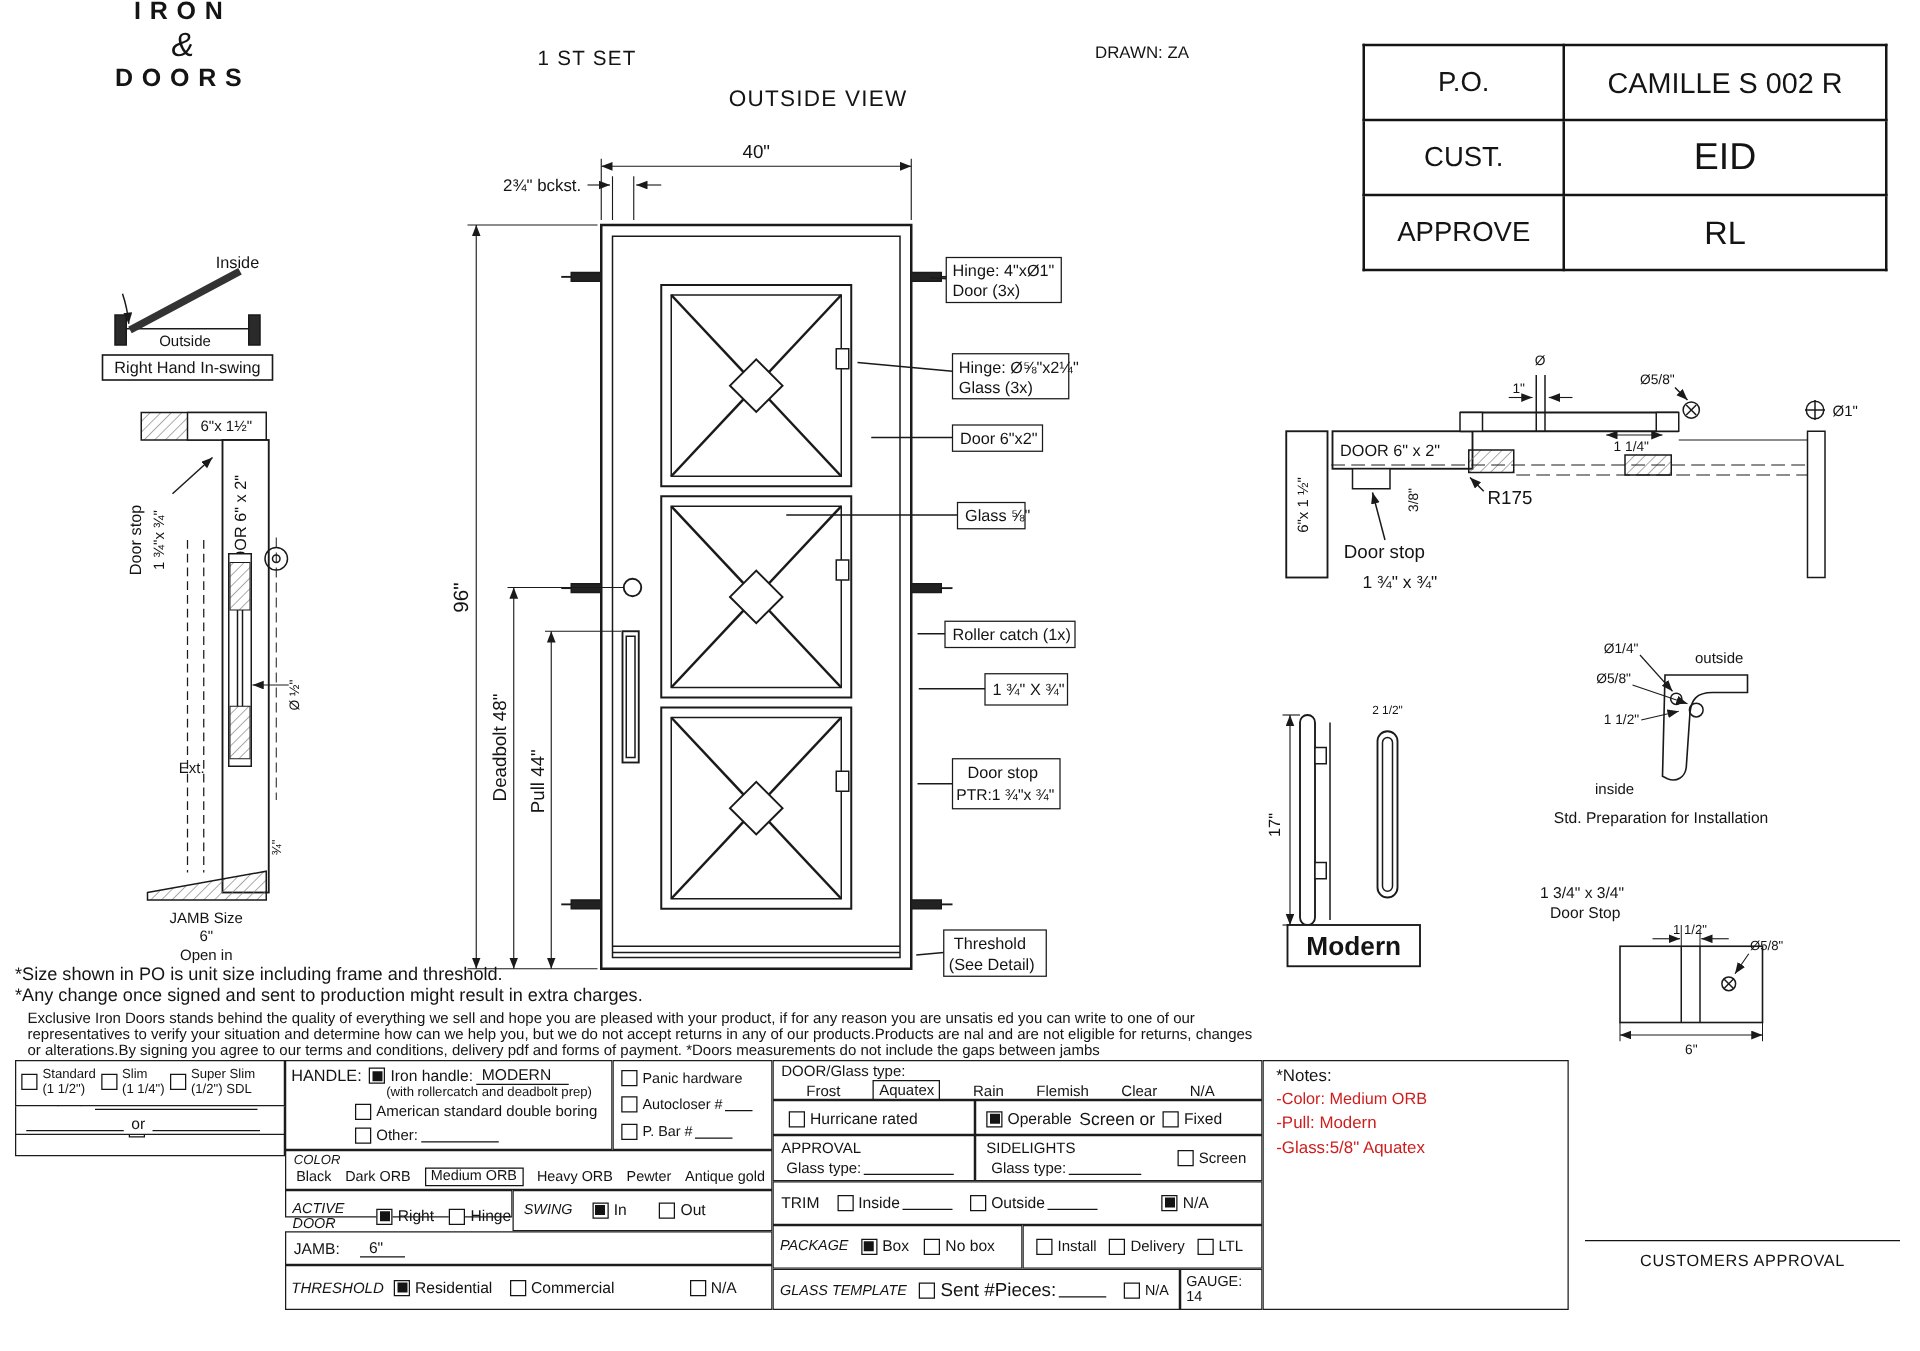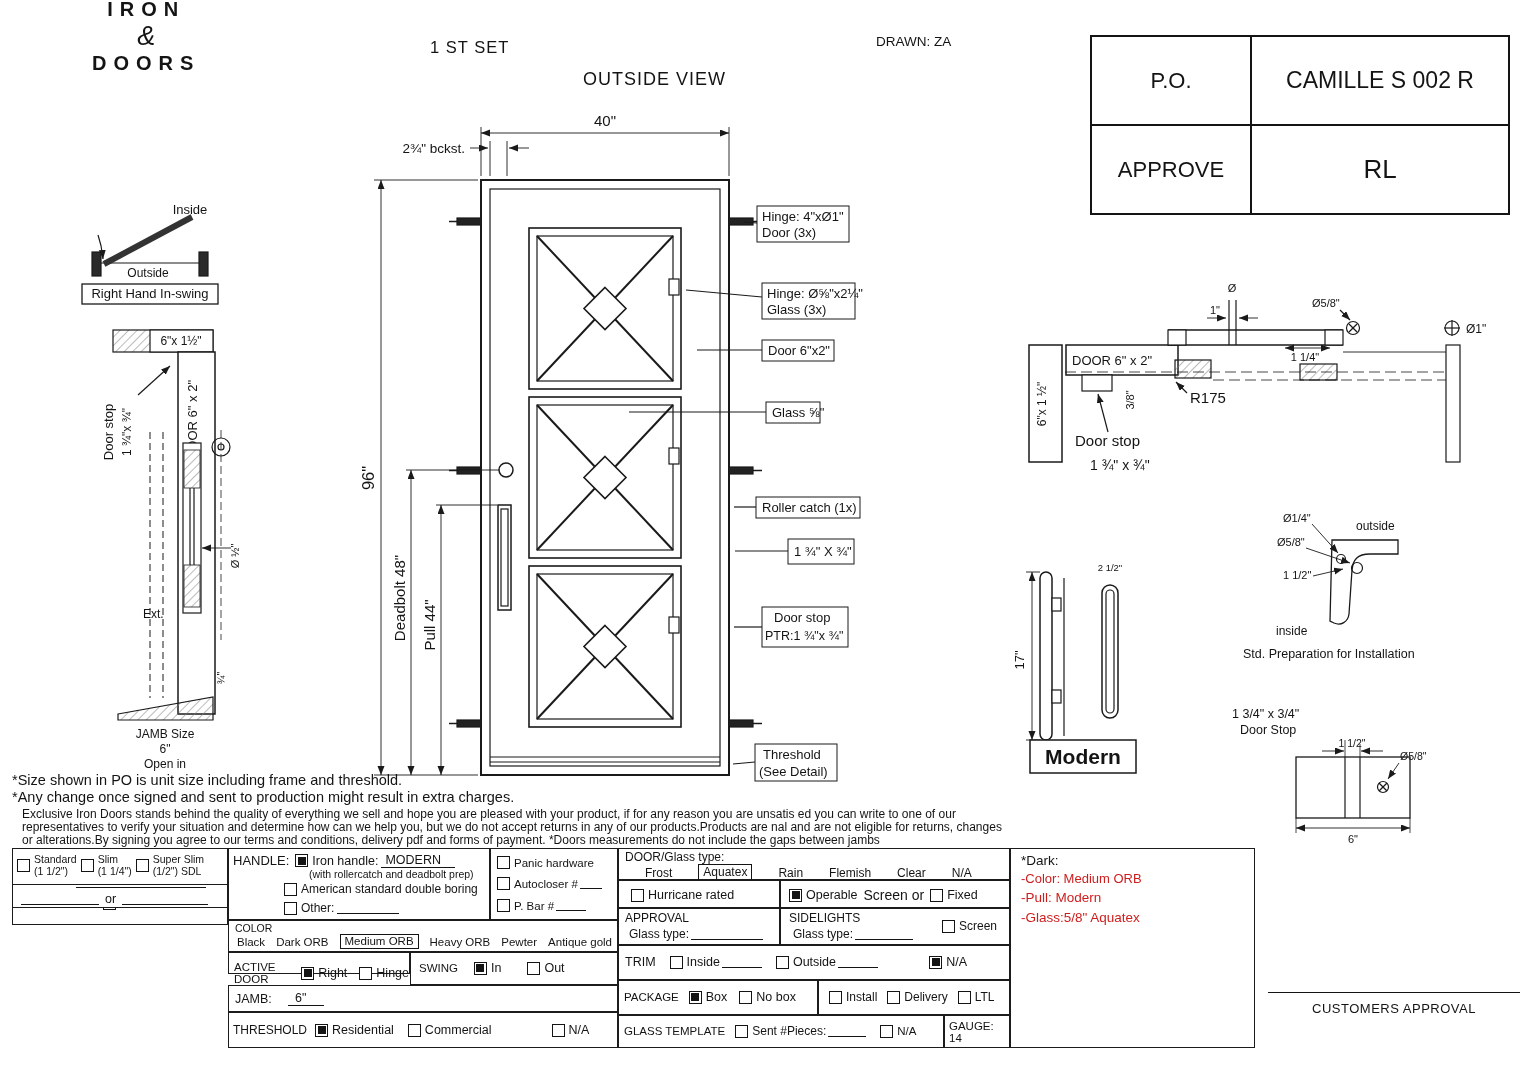--- a/index.html
+++ b/index.html
@@ -40,21 +40,21 @@
 
   
   .form { position:absolute; left:12px; top:848px; width:1243px; height:200px; font-size:12.5px; z-index:2; }
   .cell { position:absolute; border:1.5px solid #1c1c1c; background:#fff; }
   .row { display:flex; align-items:center; }
   .cb { display:inline-block; width:13px; height:13px; border:1.6px solid #141414; background:#fff; vertical-align:-2px; margin-right:4px; position:relative; flex:none; }
   .cb.checked::after { content:""; position:absolute; inset:1.5px; background:#141414; }
   .hline { display:inline-block; border-bottom:1.2px solid #141414; height:11px; }
   .uval { border-bottom:1.2px solid #141414; padding:0 14px 0 4px; }
   .selbox { border:1.6px solid #141414; padding:0 4px 1px; }
-  .mini { font-size:11.5px; }
+  .mini { font-size:11.5px;font-style:italic; }
   .stack { display:inline-flex; flex-direction:column; line-height:1.1; font-size:10.5px; }
   .red { color:#cf1d1d; }
   .approval { border-top:1.5px solid #141414; text-align:center; font-size:13px; padding-top:8px; letter-spacing:.5px; }
 </style>
 </head>
 <body>
 
 <div class="abs" style="left:40px;top:2px">
   <div class="logo-row" style="margin:-4px 0 0 52px">
     <span class="logo-sub">IRON</span>
@@ -65,20 +65,24 @@
 
 <div class="abs hdr-set" style="left:430px;top:38px">1 ST SET</div>
 <div class="abs hdr-view" style="left:583px;top:69px">OUTSIDE VIEW</div>
 <div class="abs hdr-drawn" style="left:876px;top:34px">DRAWN: ZA</div>
 
 <table class="po abs" style="left:1090px;top:35px;width:420px;height:180px">
   <tbody>
       <tr style="height:60px">
     <td class="po-label" style="width:160px">P.O.</td>
     <td class="po-v1">CAMILLE S 002 R</td>
+  </tr>
+  <tr style="height:60px">
+    <td class="po-label">CUST.</td>
+    <td class="po-v2">EID</td>
   </tr>
   <tr style="height:60px">
     <td class="po-label">APPROVE</td>
     <td class="po-v3">RL</td>
   </tr>
 </tbody>
   </table>
 
 <svg class="draw" width="1536" height="848" viewBox="0 0 1536 848">
   <defs>
@@ -634,37 +638,37 @@
       <span class="row">
           <span class="cb"></span>
           <span>LTL</span>
         </span>
     </div>
   </div>
 
   <div class="cell" style="left:606px;top:167px;width:326px;height:33px">
     <div class="row" style="margin:8px 0 0 5px">
       <span class="mini">GLASS TEMPLATE</span>
-      <span class="row" style="margin-left:10px;font-size:12px">
+      <span class="row" style="margin-left:10px;font-size:15px">
           <span class="cb"></span>
           <span>Sent #Pieces:</span>
           <span class="hline" style="width:38px;margin-left:2px"></span>
         </span>
       <span class="row" style="margin-left:14px;font-size:11.5px">
           <span class="cb"></span>
           <span>N/A</span>
         </span>
     </div>
   </div>
 
   <div class="cell" style="left:932px;top:167px;width:66px;height:33px">
     <div style="margin:4px 0 0 4px;font-size:11.5px">GAUGE: 14</div>
   </div>
 
   <div class="cell" style="left:998px;top:0;width:245px;height:200px;padding:4px 10px">
-    <div style="font-size:13.5px">*Dark:</div>
+    <div style="font-size:13.5px">*Notes:</div>
     <div class="red" style="font-size:13px;margin-top:3px">-Color: Medium ORB</div>
     <div class="red" style="font-size:13.5px;margin-top:4px">-Pull: Modern</div>
     <div class="red" style="font-size:13.5px;margin-top:5px">-Glass:5/8"  Aquatex</div>
   </div>
 </div>
 
 <div class="abs approval" style="left:1268px;top:992px;width:252px">CUSTOMERS APPROVAL</div>
 
 </body></html>

